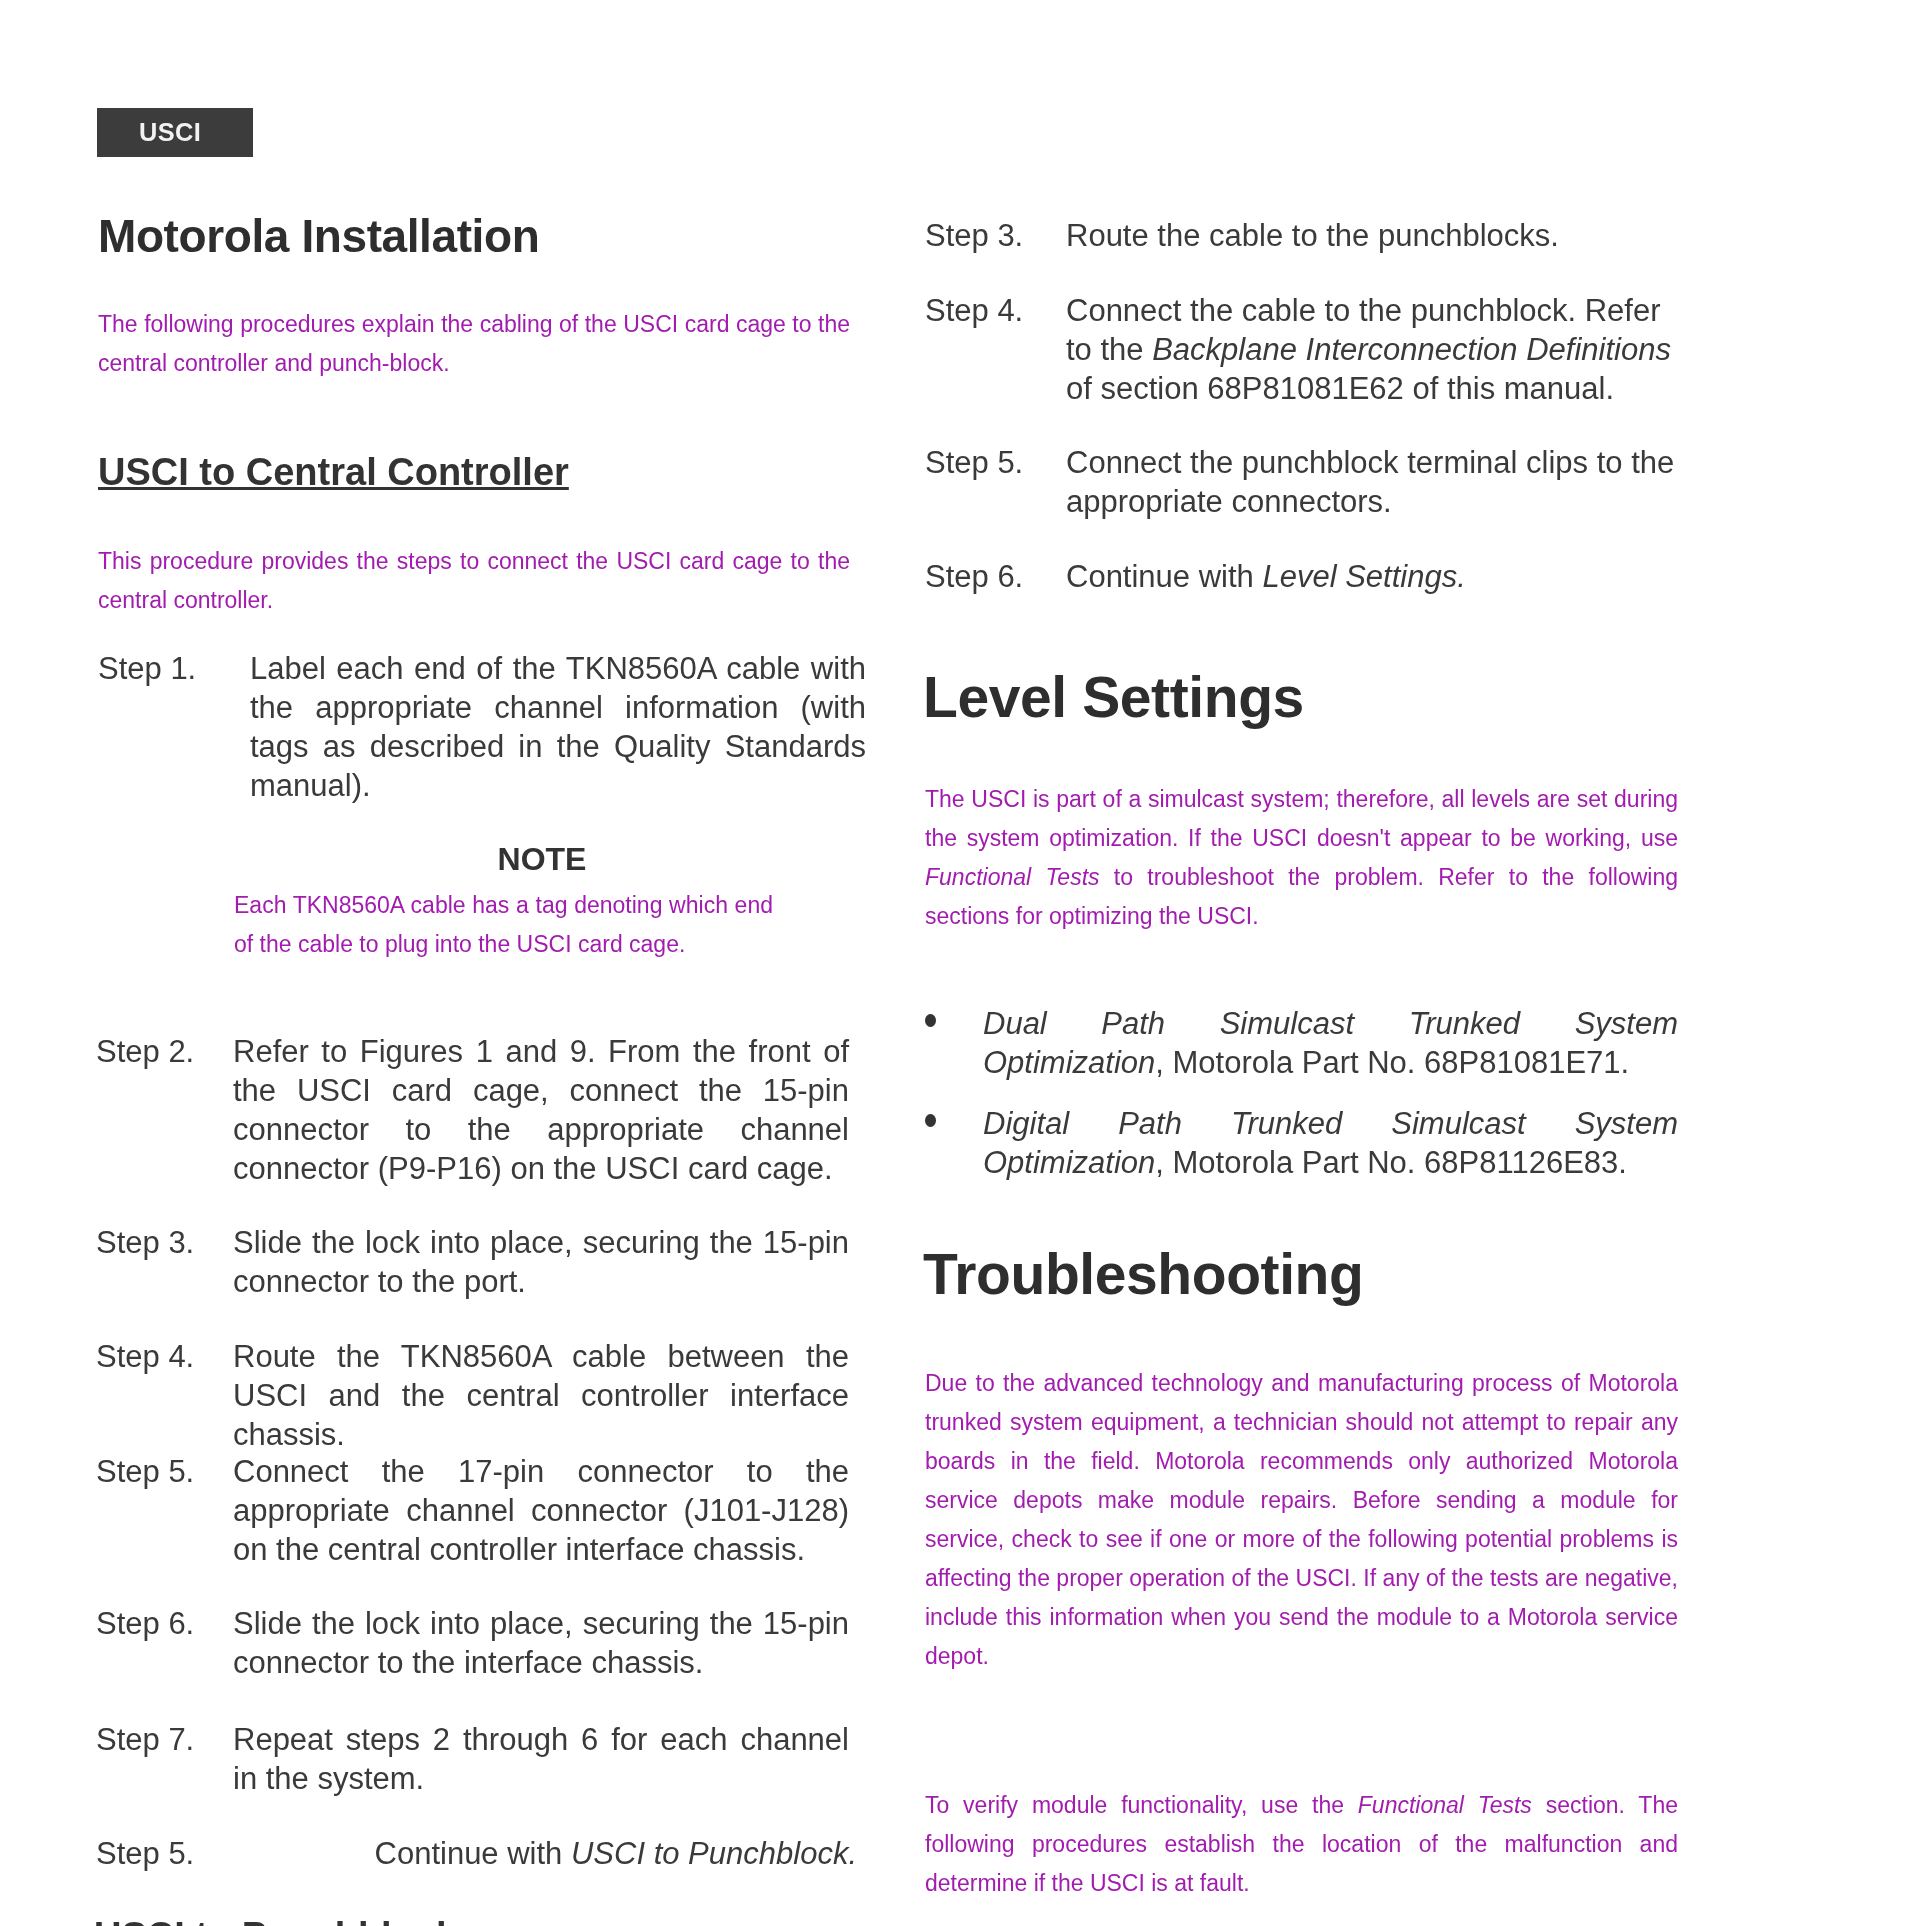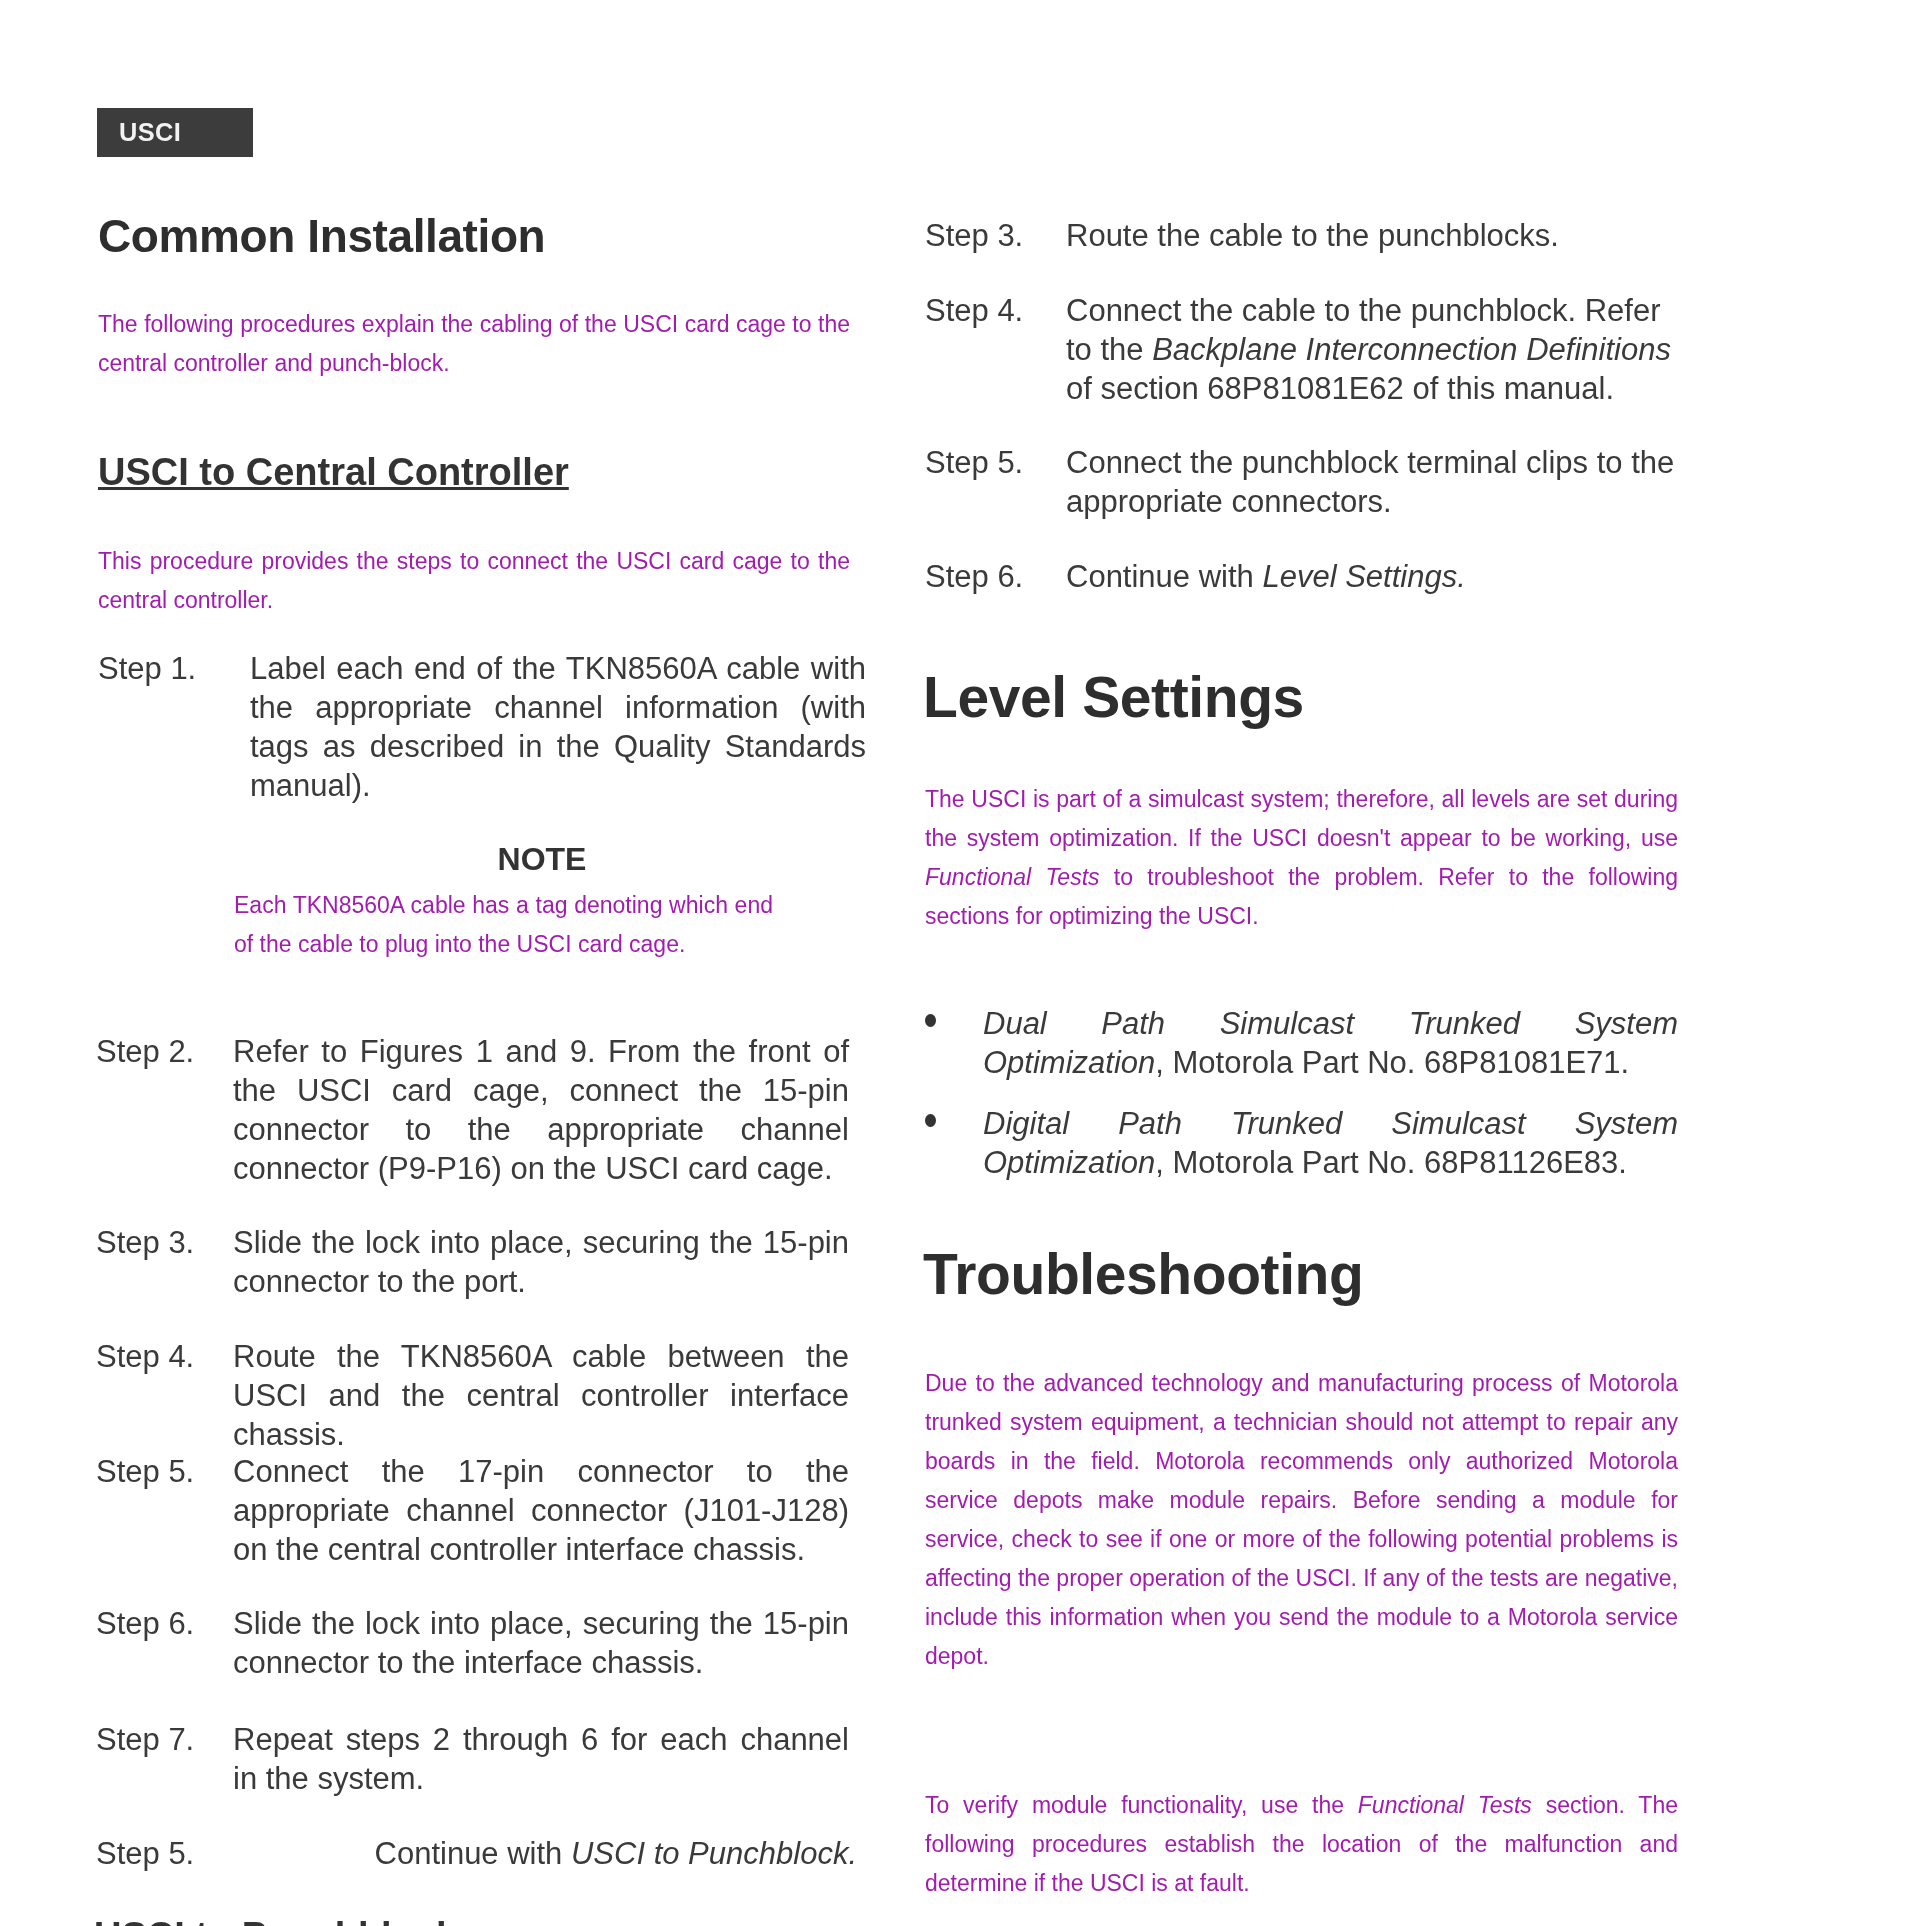--- a/index.html
+++ b/index.html
@@ -1,39 +1,39 @@
 <!DOCTYPE html>
 <html style="font-size:6.2px"><head>
 <meta charset="utf-8">
 <style>
   html, body { margin:0; padding:0; background:#ffffff; }
   body { width:1935px; height:2553px; position:relative; overflow:hidden;
          font-family:"Liberation Sans", sans-serif; color:#3a3a3a; }
   .abs { position:absolute; }
   .tab { left:97px; top:108px; width:156px; height:49px; background:#3c3c3c;
          color:#f2f2f2; font-weight:bold; font-size:25.4px; line-height:49px;
-         padding-left:22px; box-sizing:border-box; letter-spacing:0.4px; }
+         padding-left:42px; box-sizing:border-box; letter-spacing:0.4px; }
   .h1 { font-weight:bold; font-size:57px; line-height:65px; color:#2e2e2e; letter-spacing:-0.4px; }
   .h2 { font-weight:bold; font-size:43px; line-height:50px; color:#333;text-decoration:underline; }
   .body { font-size:23px; line-height:39px; text-align:justify; color:#a21caf;margin-top:8px; }
   .step { position:absolute; font-size:31px; line-height:39px; color:#3a3a3a; }
   .step .lbl { position:absolute; left:0; top:0; }
   .step .txt { position:absolute; top:0; text-align:justify; }
   .note-title { font-weight:bold; font-size:32px; line-height:39px; text-align:center; color:#333; }
   .bullet { position:absolute; font-size:31px; line-height:39px; color:#3a3a3a; }
   .bullet .dot { position:absolute; left:0; top:10px; width:10.8px; height:13px; border-radius:50%; background:#333; }
   .bullet .txt { position:absolute; left:58px; top:0; text-align:justify; }
   i { font-style:italic; }
 </style>
 </head>
 <body>
 
 <div class="abs tab">USCI</div>
 
-<div class="abs h1" style="left:98px; top:204px; font-size:46px;">Common Installation</div>
+<div class="abs h1" style="left:98px; top:204px; font-size:46px;">Motorola Installation</div>
 <div class="abs body" style="left:98px; top:297px; width:752px;">The following procedures explain the cabling of the USCI card cage to the central controller and punch-block.</div>
 
 <div class="abs h2" style="left:98px; top:447px; font-size:38px;">USCI to Central Controller</div>
 <div class="abs body" style="left:98px; top:534px; width:752px;">This procedure provides the steps to connect the USCI card cage to the central controller.</div>
 
 <div class="step" style="left:98px; top:649px; width:752px;">
   <span class="lbl">Step 1.</span>
   <span class="txt" style="left:136px; width:616px;margin-left:16px;">Label each end of the TKN8560A cable with the appropriate channel information (with tags as described in the Quality Standards manual).</span>
 </div>
 

